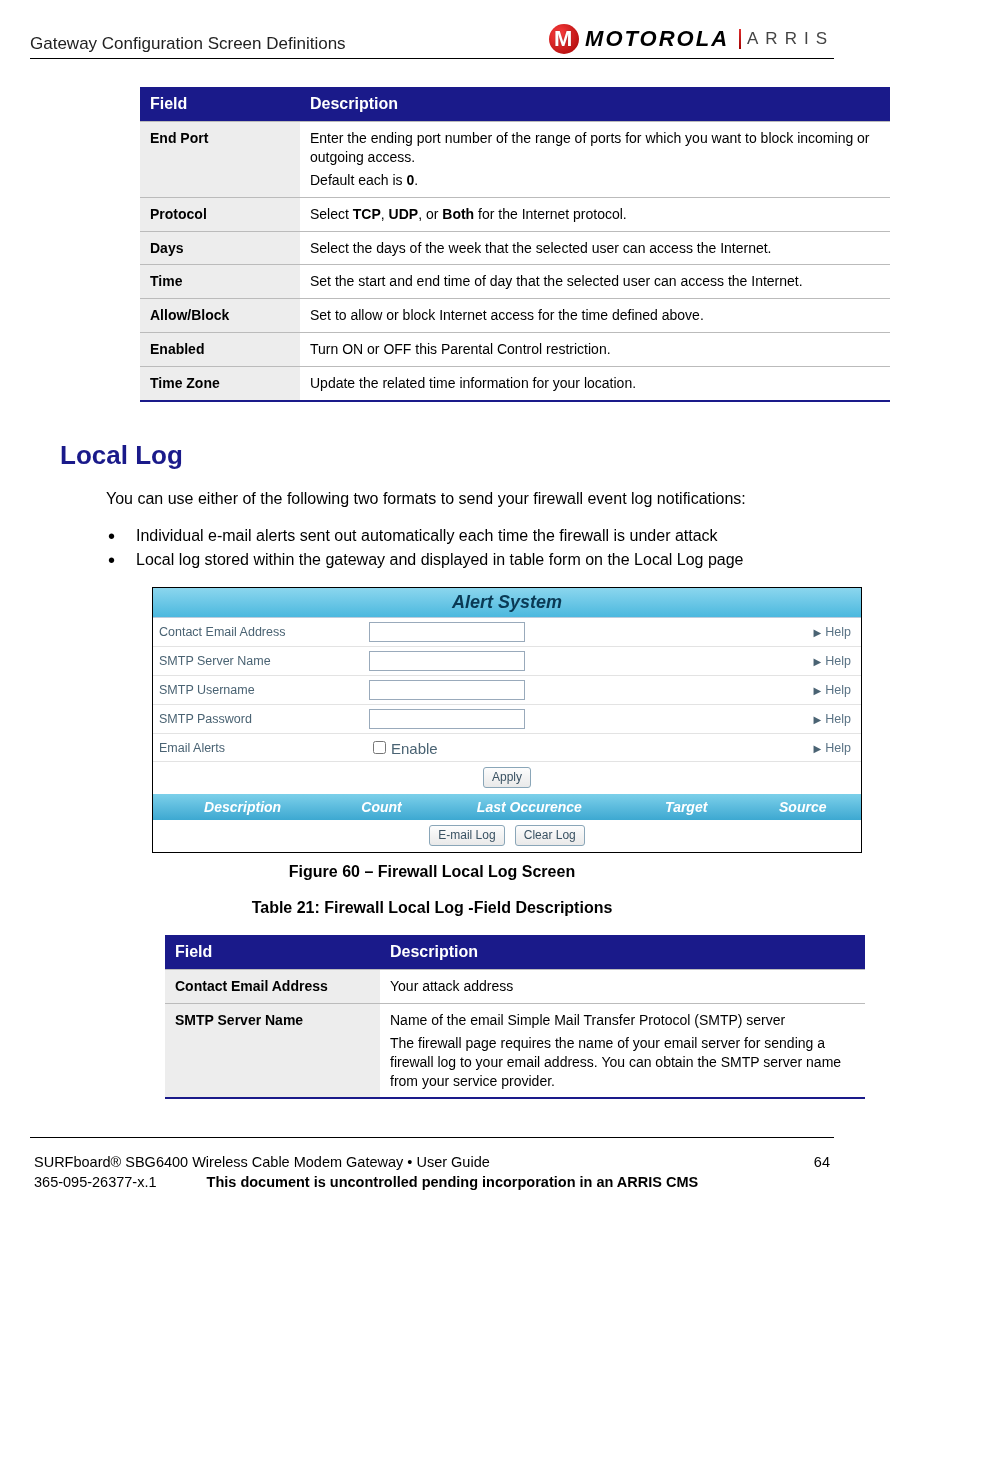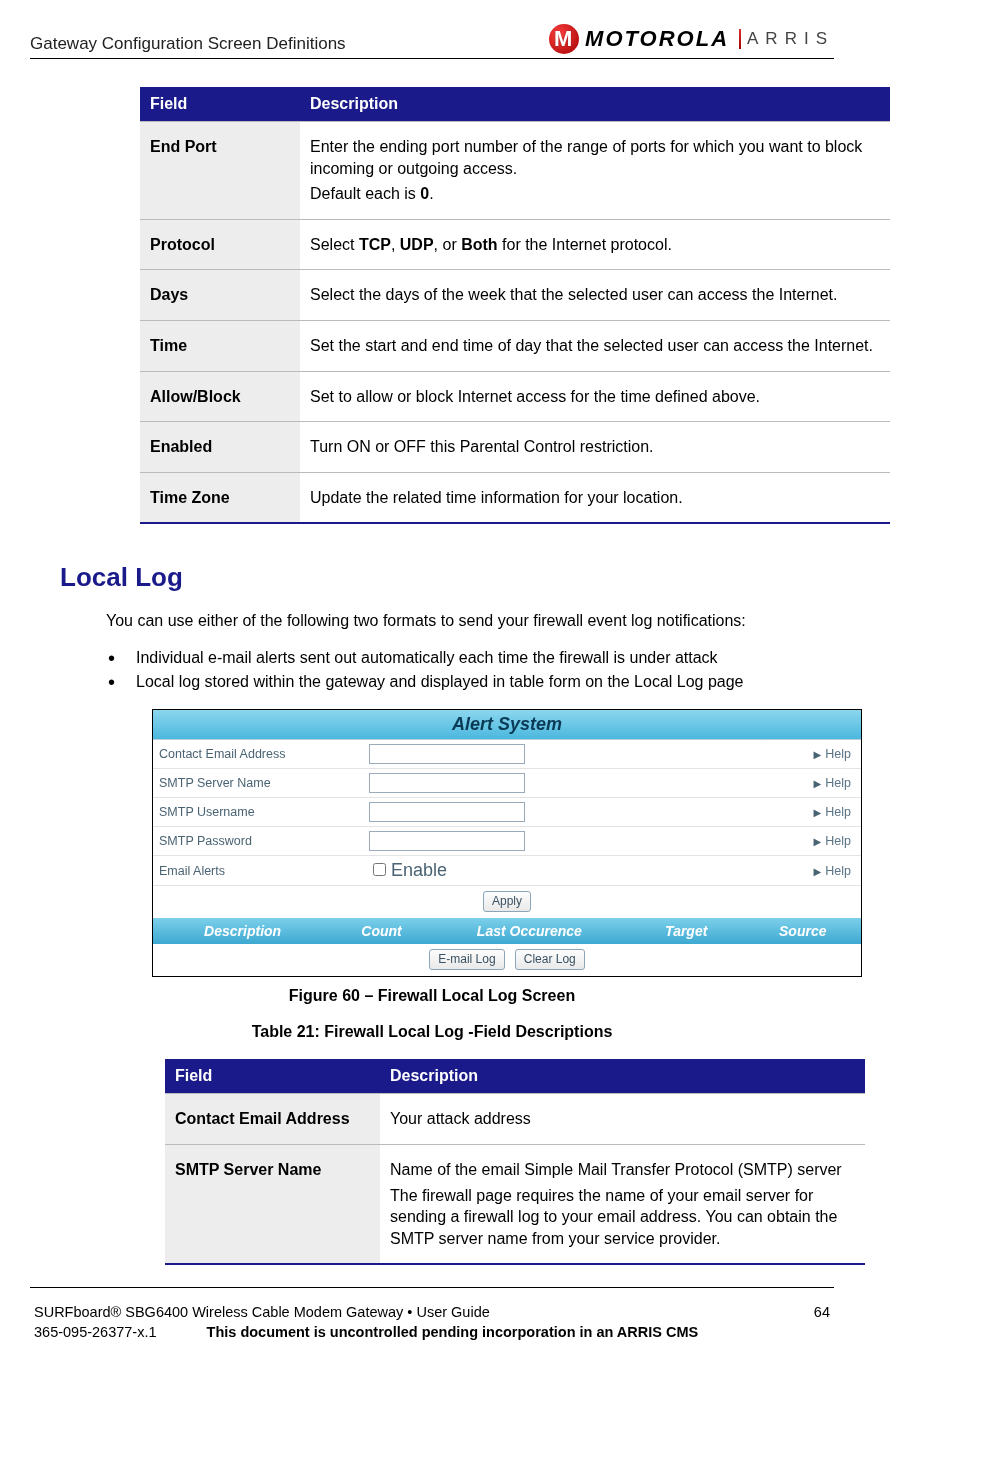--- a/index.html
+++ b/index.html
@@ -87,23 +87,23 @@
     .doc-table thead th {
       background: #1a1a8a;
       color: #fff;
       font-weight: bold;
       text-align: left;
       padding: 8px 10px;
       font-size: 16px;
     }
     .doc-table tbody tr td {
       border-top: 1px solid #bbb;
-      padding: 14px 10px;
+      padding: 7px 10px;
       vertical-align: top;
-      font-size: 16px;
+      font-size: 14px;
       line-height: 1.35;
     }
     .doc-table tbody tr td.field {
       background: #ededed;
       font-weight: bold;
     }
     .t1 .field { width: 140px; }
     .t2 .field { width: 195px; }
     .desc p { margin: 0 0 4px 0; }
     .desc p:last-child { margin-bottom: 0; }
@@ -156,21 +156,21 @@
       color: #4a6373;
       font-family: Verdana, Arial, sans-serif;
     }
     .ui-row .lbl { width: 200px; padding: 6px 10px 6px 6px; }
     .ui-row .ctrl { padding: 4px 0; flex: 0 0 200px; }
     .ui-row .ctrl input[type=text] {
       width: 150px; height: 16px;
       border: 1px solid #9ab;
       background: #fff;
     }
-    .ui-row .enabletxt { font-size: 18px; color:#4a6373; margin-left:2px; }
+    .ui-row .enabletxt { font-size: 15px; color:#4a6373; margin-left:2px; }
     .ui-row .help {
       margin-left: auto;
       padding-right: 10px;
       color: #5a7385;
       font-size: 12.5px;
       cursor: pointer;
     }
     .ui-row .help .arrow { font-size: 10px; margin-right: 4px; color:#4a6373;}
     .ui-btnrow {
       text-align: center;
@@ -201,21 +201,21 @@
     .caption {
       text-align: center;
       font-weight: bold;
       font-size: 16px;
       margin: 10px 0 18px 0;
     }
 
     
     .footer {
       border-top: 1px solid #000;
-      margin-top: 22px;
+      margin-top: 38px;
       padding-top: 16px;
       font-size: 14.5px;
     }
     .footer .row1 {
       display: flex;
       justify-content: space-between;
       padding: 0 4px;
     }
     .footer .row2 {
       display: flex;

